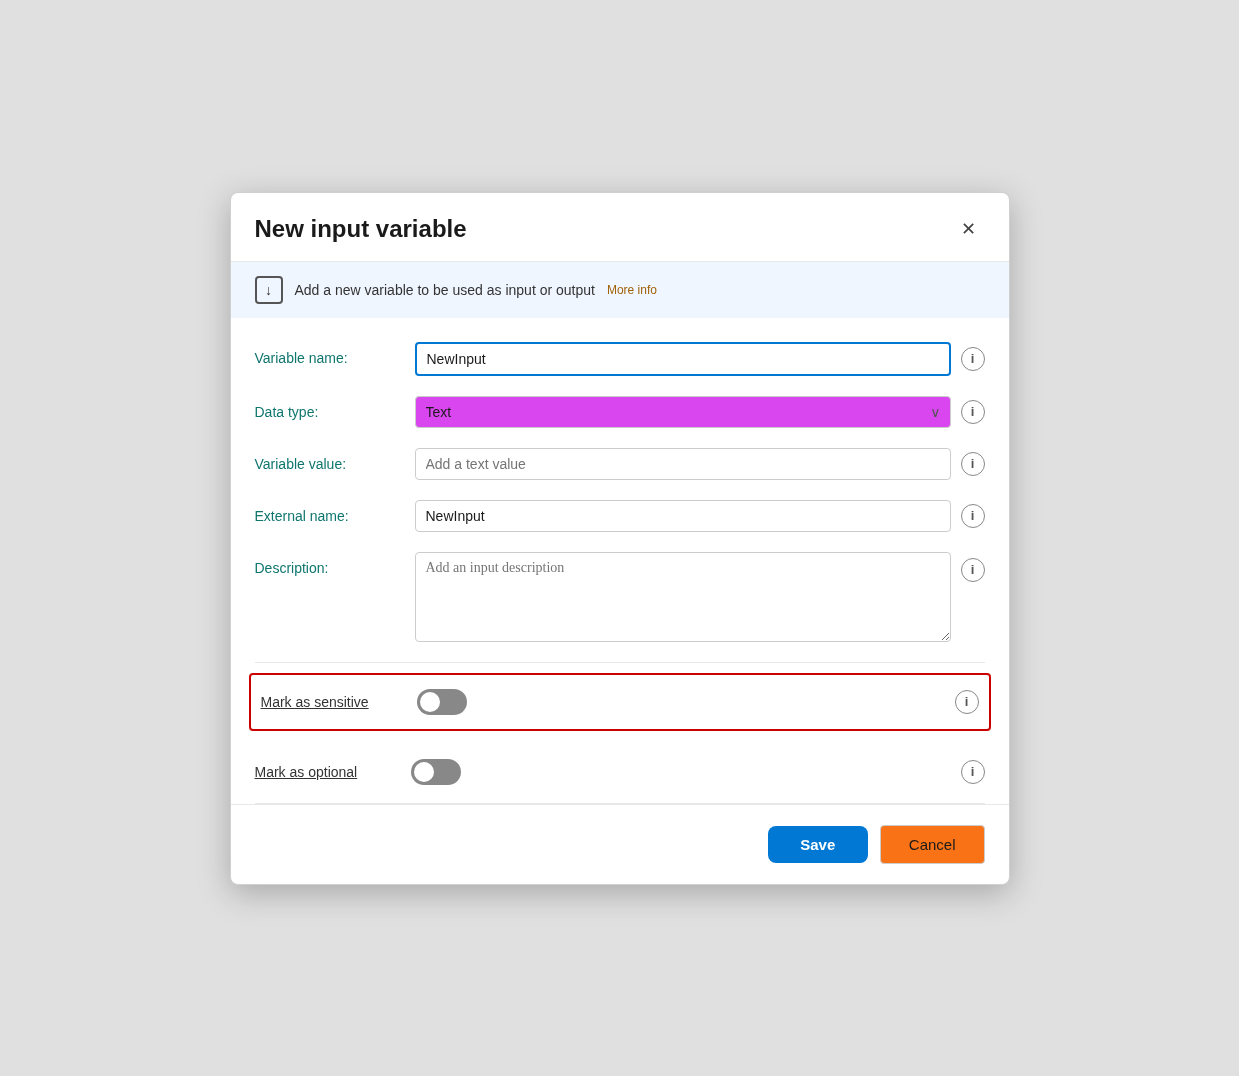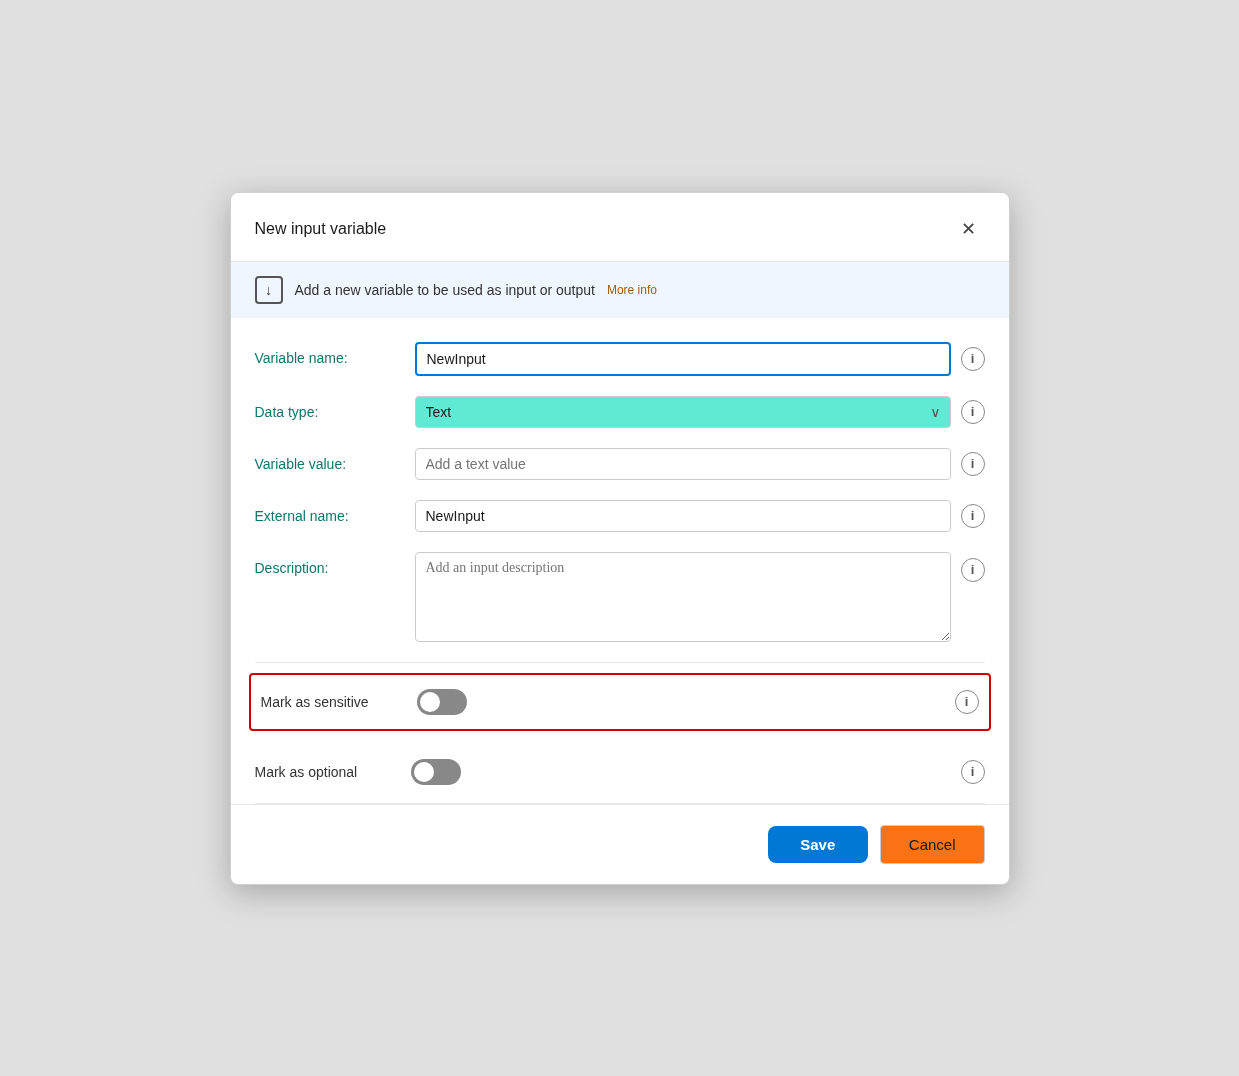--- a/index.html
+++ b/index.html
@@ -29,22 +29,22 @@
 
     .dialog-header {
       display: flex;
       align-items: center;
       justify-content: space-between;
       padding: 20px 24px 16px 24px;
       border-bottom: 1px solid #e8e8e8;
     }
 
     .dialog-title {
-      font-size: 16px;
-      font-weight: 400;
+      font-size: 24px;
+      font-weight: 700;
       color: #1a1a1a;
     }
 
     .close-btn {
       background: none;
       border: none;
       cursor: pointer;
       width: 32px;
       height: 32px;
       display: flex;
@@ -133,21 +133,21 @@
     }
 
     .form-select {
       width: 100%;
       padding: 7px 36px 7px 10px;
       font-size: 14px;
       border: 1.5px solid #ccc;
       border-radius: 4px;
       color: #1a1a1a;
       appearance: none;
-      background: #5eead4;
+      background: #d946ef;
       cursor: pointer;
       outline: none;
     }
 
     .select-arrow {
       position: absolute;
       right: 10px;
       top: 50%;
       transform: translateY(-50%);
       pointer-events: none;
@@ -186,20 +186,21 @@
     .toggle-label-group {
       display: flex;
       align-items: center;
       gap: 16px;
     }
 
     .toggle-label {
       font-size: 14px;
       color: #333;
       min-width: 140px;
+      text-decoration: underline;
     }
 
     
     .toggle-switch {
       position: relative;
       width: 50px;
       height: 26px;
       cursor: pointer;
     }
 

